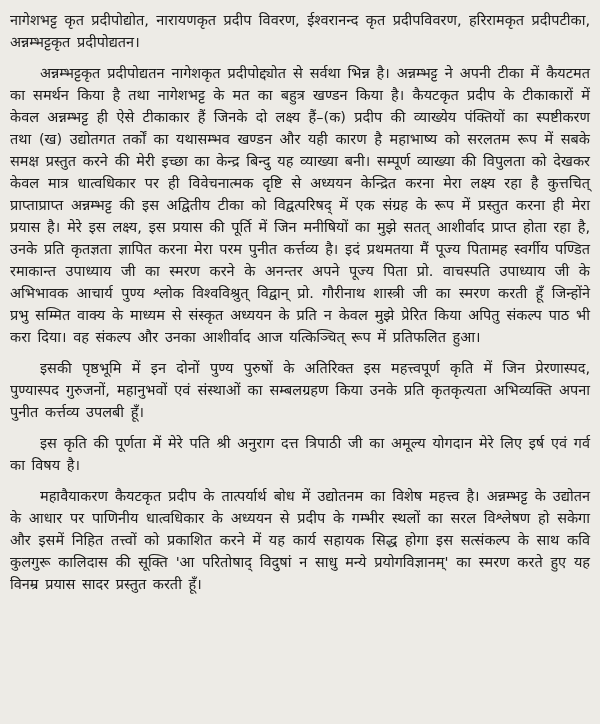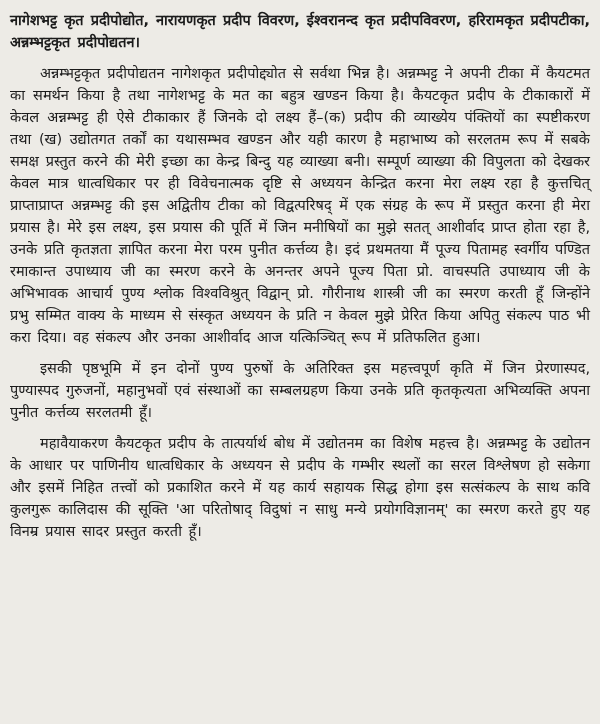--- a/index.html
+++ b/index.html
@@ -22,27 +22,27 @@
   .page p {
     margin: 0 0 9px 0;
     font-size: 14.5px;
     line-height: 22px;
     text-align: justify;
     text-indent: 30px;
     word-spacing: 2px;
   }
   .page p.no-indent {
     text-indent: 0;
-    font-weight: bold;
   }
   .page p:last-child {
     margin-bottom: 16px;
   }
 </style>
 </head>
 <body>
 
 <div class="page">
   <p class="no-indent">नागेशभट्ट कृत प्रदीपोद्योत, नारायणकृत प्रदीप विवरण, ईश्वरानन्द कृत प्रदीपविवरण, हरिरामकृत प्रदीपटीका, अन्नम्भट्टकृत प्रदीपोद्यतन।</p>
   <p>अन्नम्भट्टकृत प्रदीपोद्यतन नागेशकृत प्रदीपोद्द्योत से सर्वथा भिन्न है। अन्नम्भट्ट ने अपनी टीका में कैयटमत का समर्थन किया है तथा नागेशभट्ट के मत का बहुत्र खण्डन किया है। कैयटकृत प्रदीप के टीकाकारों में केवल अन्नम्भट्ट ही ऐसे टीकाकार हैं जिनके दो लक्ष्य हैं–(क) प्रदीप की व्याख्येय पंक्तियों का स्पष्टीकरण तथा (ख) उद्योतगत तर्कों का यथासम्भव खण्डन और यही कारण है महाभाष्य को सरलतम रूप में सबके समक्ष प्रस्तुत करने की मेरी इच्छा का केन्द्र बिन्दु यह व्याख्या बनी। सम्पूर्ण व्याख्या की विपुलता को देखकर केवल मात्र धात्वधिकार पर ही विवेचनात्मक दृष्टि से अध्ययन केन्द्रित करना मेरा लक्ष्य रहा है कुत्तचित् प्राप्ताप्राप्त अन्नम्भट्ट की इस अद्वितीय टीका को विद्वत्परिषद् में एक संग्रह के रूप में प्रस्तुत करना ही मेरा प्रयास है। मेरे इस लक्ष्य, इस प्रयास की पूर्ति में जिन मनीषियों का मुझे सतत् आशीर्वाद प्राप्त होता रहा है, उनके प्रति कृतज्ञता ज्ञापित करना मेरा परम पुनीत कर्त्तव्य है। इदं प्रथमतया मैं पूज्य पितामह स्वर्गीय पण्डित रमाकान्त उपाध्याय जी का स्मरण करने के अनन्तर अपने पूज्य पिता प्रो. वाचस्पति उपाध्याय जी के अभिभावक आचार्य पुण्य श्लोक विश्वविश्रुत् विद्वान् प्रो. गौरीनाथ शास्त्री जी का स्मरण करती हूँ जिन्होंने प्रभु सम्मित वाक्य के माध्यम से संस्कृत अध्ययन के प्रति न केवल मुझे प्रेरित किया अपितु संकल्प पाठ भी करा दिया। वह संकल्प और उनका आशीर्वाद आज यत्किञ्चित् रूप में प्रतिफलित हुआ।</p>
-  <p>इसकी पृष्ठभूमि में इन दोनों पुण्य पुरुषों के अतिरिक्त इस महत्त्वपूर्ण कृति में जिन प्रेरणास्पद, पुण्यास्पद गुरुजनों, महानुभवों एवं संस्थाओं का सम्बलग्रहण किया उनके प्रति कृतकृत्यता अभिव्यक्ति अपना पुनीत कर्त्तव्य सरलतमी हूँ।</p>
+  <p>इसकी पृष्ठभूमि में इन दोनों पुण्य पुरुषों के अतिरिक्त इस महत्त्वपूर्ण कृति में जिन प्रेरणास्पद, पुण्यास्पद गुरुजनों, महानुभवों एवं संस्थाओं का सम्बलग्रहण किया उनके प्रति कृतकृत्यता अभिव्यक्ति अपना पुनीत कर्त्तव्य उपलबी हूँ।</p>
+  <p>इस कृति की पूर्णता में मेरे पति श्री अनुराग दत्त त्रिपाठी जी का अमूल्य योगदान मेरे लिए इर्ष एवं गर्व का विषय है।</p>
   <p>महावैयाकरण कैयटकृत प्रदीप के तात्पर्यार्थ बोध में उद्योतनम का विशेष महत्त्व है। अन्नम्भट्ट के उद्योतन के आधार पर पाणिनीय धात्वधिकार के अध्ययन से प्रदीप के गम्भीर स्थलों का सरल विश्लेषण हो सकेगा और इसमें निहित तत्त्वों को प्रकाशित करने में यह कार्य सहायक सिद्ध होगा इस सत्संकल्प के साथ कवि कुलगुरू कालिदास की सूक्ति 'आ परितोषाद् विदुषां न साधु मन्ये प्रयोगविज्ञानम्' का स्मरण करते हुए यह विनम्र प्रयास सादर प्रस्तुत करती हूँ।</p>
 </div>
 
 </body></html>

